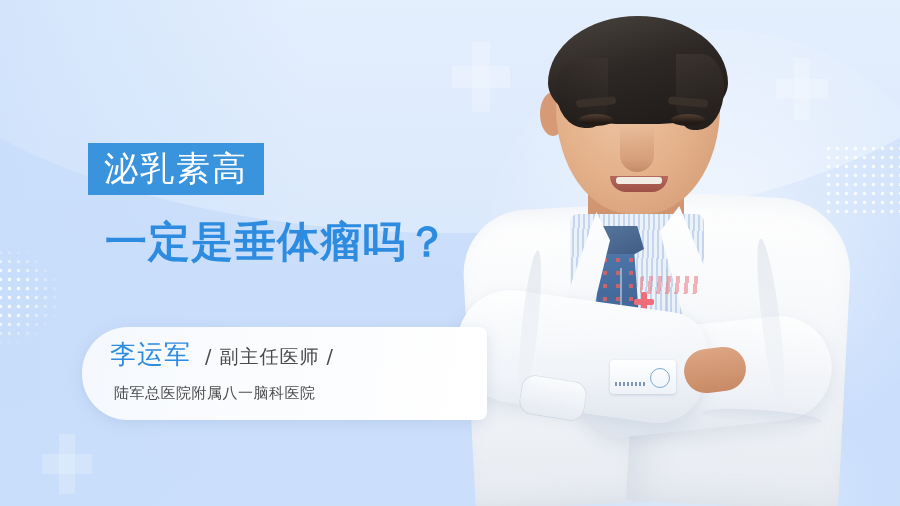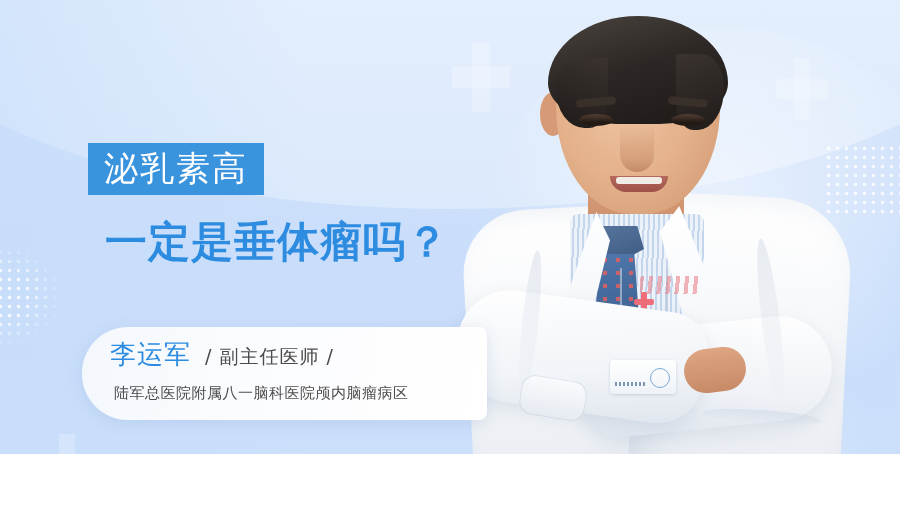--- a/index.html
+++ b/index.html
@@ -1,21 +1,21 @@
 <!DOCTYPE html>
 <html><head>
 <meta charset="utf-8">
 <style>
   html,body{margin:0;padding:0;}
   body{
     width:900px;height:506px;overflow:hidden;
     font-family:"DejaVu Sans","Liberation Sans",sans-serif;
   }
   #poster{
-    position:relative;width:900px;height:454px;overflow:hidden;
+    position:relative;width:900px;height:506px;overflow:hidden;
     background:#cbdffb;
   }
   
   .bg-base{
     position:absolute;inset:0;
     background:linear-gradient(180deg,#e6f0fd 0%,#dbeafc 9%,#cfe1fa 22%,#cadefb 55%,#cbdffb 100%);
   }
   .bg-arc{
     position:absolute;left:-16%;top:-62%;width:132%;height:108%;
     border-radius:50%;
@@ -354,18 +354,17 @@
   <div class="headline">一定是垂体瘤吗？</div>
 
   <div class="info-card">
     <div class="card-rows">
       <div class="row-name">
         <span class="doc-name">李运军</span>
         <span class="doc-rank">/ 副主任医师 /</span>
       </div>
       <div class="row-hospital">
         <span class="hosp">陆军总医院附属八一脑科医院</span>
-        <span class="dept">颅内脑瘤病区</span>
       </div>
     </div>
   </div>
 
 </div>
 
 </body></html>

